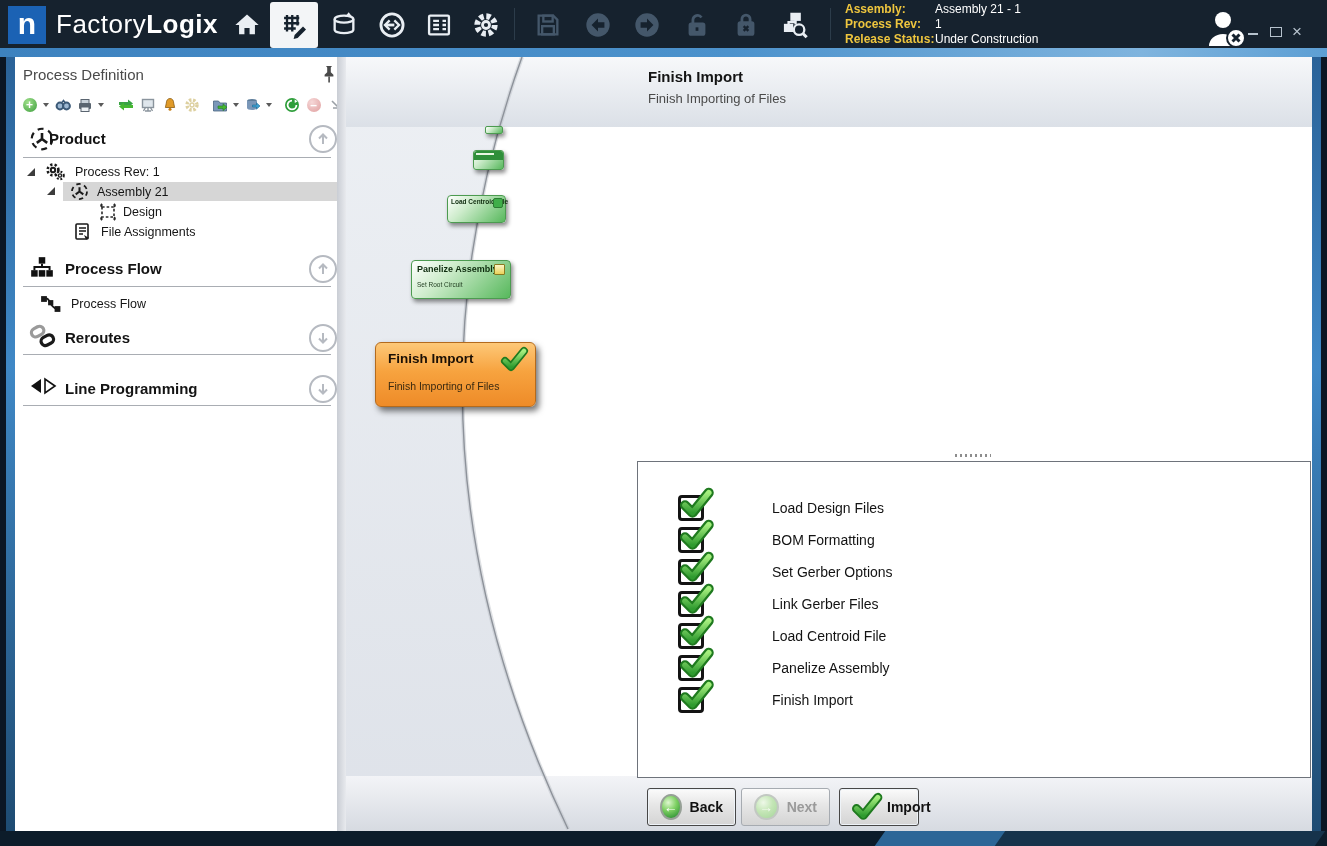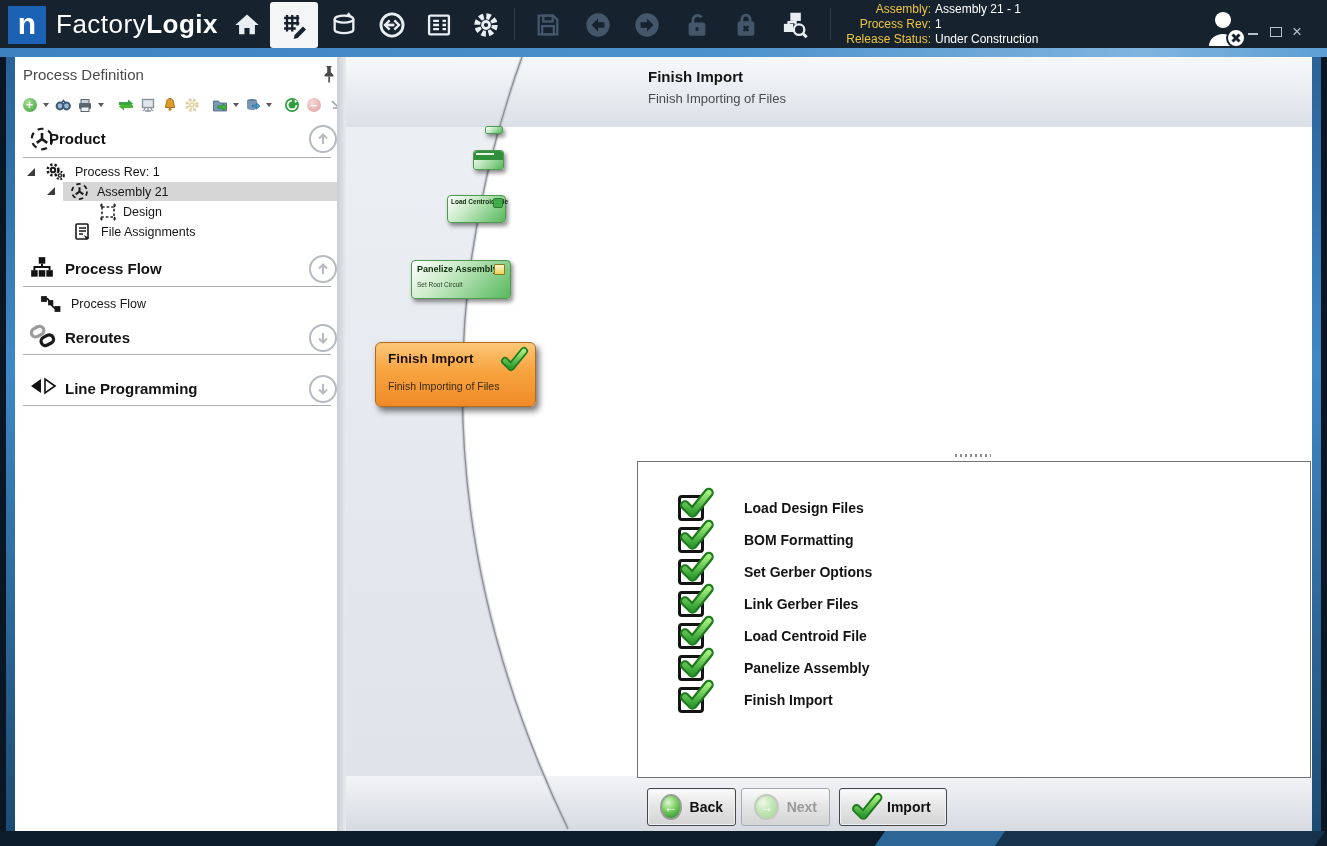--- a/index.html
+++ b/index.html
@@ -14,21 +14,21 @@
             display:flex;align-items:center;justify-content:center;}
   .logo-n{color:#fff;font-size:30px;font-weight:bold;line-height:1;margin-top:-3px;}
   .brand{left:56px;top:7px;height:34px;display:flex;align-items:center;color:#fff;font-size:26px;letter-spacing:.5px;}
   .brand .f{font-weight:normal;} .brand .l{font-weight:bold;}
   .brand .tm{font-size:8px;align-self:flex-start;margin-top:4px;color:#9fb0bd;}
   .tb-icon{top:9px;width:32px;height:32px;display:flex;align-items:center;justify-content:center;}
   .tb-icon svg{width:28px;height:28px;}
   .active-tab{left:270px;top:2px;width:48px;height:46px;background:#f3f5f7;border-radius:3px;}
   .tb-sep{top:8px;width:1px;height:32px;background:#2c3c4a;}
   .info-grid{left:845px;top:2px;display:grid;grid-template-columns:86px auto;column-gap:4px;row-gap:0;}
-  .info-grid .lab{color:#eec53e;font-weight:normal;font-size:12px;line-height:15px;white-space:nowrap;text-align:right;}
+  .info-grid .lab{color:#eec53e;font-weight:bold;font-size:12px;line-height:15px;white-space:nowrap;}
   .info-grid .val{color:#ffffff;font-size:12px;line-height:15px;white-space:nowrap;}
   .winbtn{top:24px;color:#b6c2cd;font-size:14px;line-height:14px;}
   .maxbox{top:27px;width:10px;height:8px;border:1.5px solid #b6c2cd;}
   .minbar{top:33px;width:10px;height:2px;background:#b6c2cd;}
 
   
   .bluestrip{left:0;top:48px;width:1327px;height:9px;
      background:linear-gradient(90deg,#3d82bf 0%,#4c92cc 55%,#7fb4de 86%,#5d9fd4 100%);}
   .frame-l1{left:0;top:57px;width:6px;height:774px;background:#0b1624;}
   .frame-l2{left:6px;top:57px;width:9px;height:774px;background:linear-gradient(#2a6298,#3f88c6 40%,#1e4b72);}
@@ -88,21 +88,21 @@
   .bom-ico{width:11px;height:14px;background:linear-gradient(90deg,#7e1d1d 0 3px,#b23434 3px);border-radius:1px 2px 2px 1px;position:relative;flex:0 0 auto;}
   .bom-ico:after{content:"";position:absolute;right:1px;top:2px;width:5px;height:10px;background:repeating-linear-gradient(#fff 0 1px,#c9c9c9 1px 2px);}
 
   .h-split-dots{position:absolute;width:36px;height:3px;
      background:repeating-linear-gradient(90deg,#8d8d8d 0 2px,transparent 2px 5px);}
 
   
   .co-item{position:absolute;display:flex;align-items:center;}
   .chk-box{position:relative;width:20px;height:20px;border:3px solid #131313;border-radius:4px;background:#fff;flex:0 0 auto;}
   .chk-box svg{position:absolute;left:-1px;top:-9px;width:30px;height:30px;overflow:visible;}
-  .co-label{font-size:14px;font-weight:bold;color:#131313;margin-left:40px;white-space:nowrap;}
+  .co-label{font-size:14px;font-weight:normal;color:#131313;margin-left:68px;white-space:nowrap;}
 
   
   .wbtn{position:absolute;top:731px;height:38px;border-radius:3px;display:flex;align-items:center;gap:8px;
         padding:0 12px;box-sizing:border-box;font-size:14px;font-weight:bold;color:#111;
         background:linear-gradient(#fbfbfb,#e6e6e6 45%,#d4d4d4);}
   .wbtn.strong{border:1px solid #474747;box-shadow:inset 0 0 0 1px #eef3f8;}
   .wbtn.dim{border:1px solid #a6abb1;color:#9a9a9a;}
   .btn-circ{width:26px;height:26px;border-radius:50%;display:flex;align-items:center;justify-content:center;
      background:radial-gradient(circle at 35% 30%,#dff7d0,#7ed063 42%,#3e9e3e 78%,#2e7d32);
      border:2px solid #96a096;box-sizing:border-box;color:#fff;font-weight:bold;font-size:14px;line-height:1;}
@@ -574,21 +574,21 @@
     </div>
 
     <div class="wbtn strong" style="left:301px;width:89px">
       <span class="btn-circ">←</span>
       <span>Back</span>
     </div>
     <div class="wbtn dim" style="left:395px;width:89px">
       <span class="btn-circ pale">→</span>
       <span>Next</span>
     </div>
-    <div class="wbtn strong" style="left:493px;width:108px">
+    <div class="wbtn strong" style="left:493px;width:80px">
       <svg class="chk-mark" viewBox="0 0 24 24">
           <use href="#chk"></use>
         </svg>
       <span>Import</span>
     </div>
   </div>
 
 </div>
 
 </body></html>

